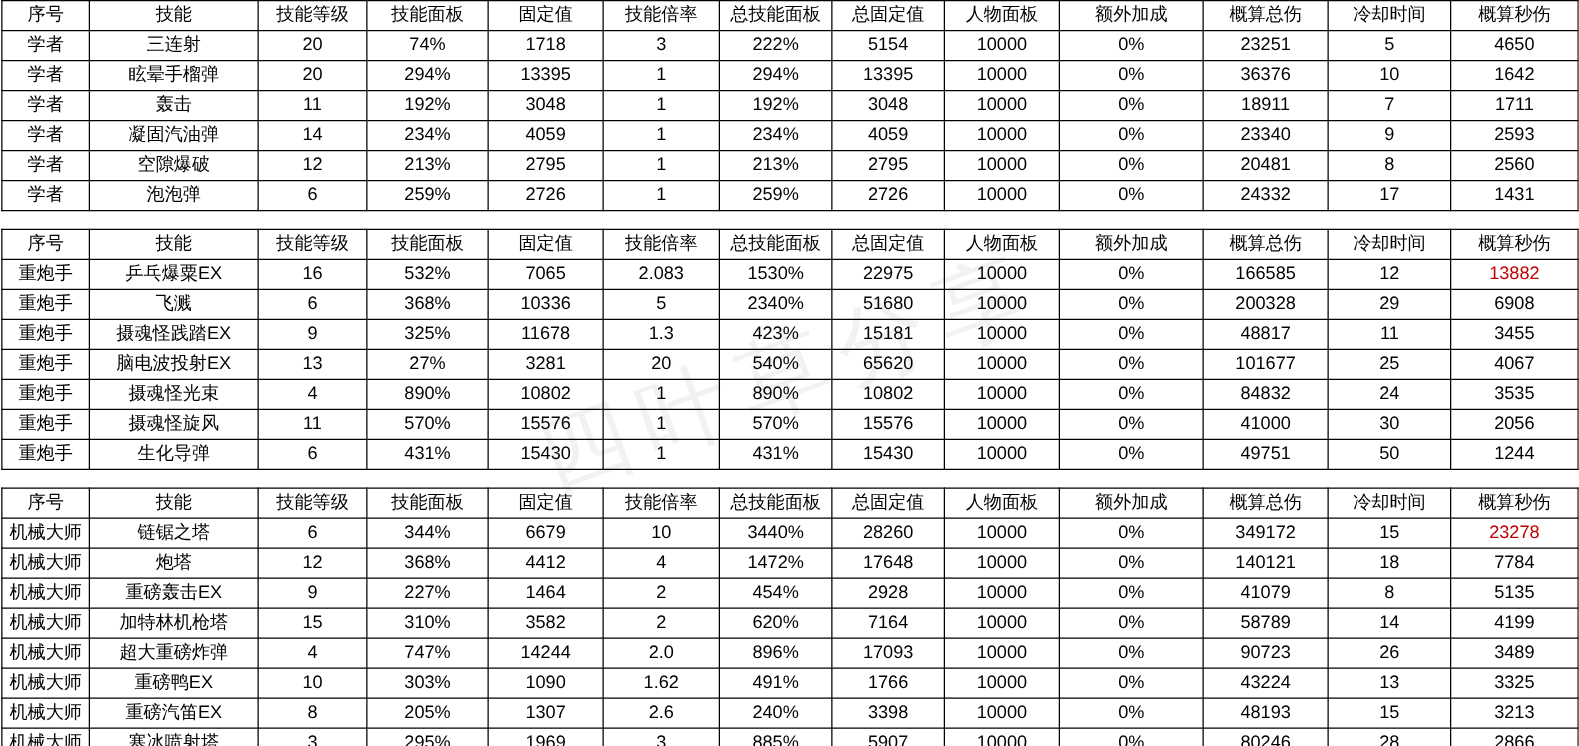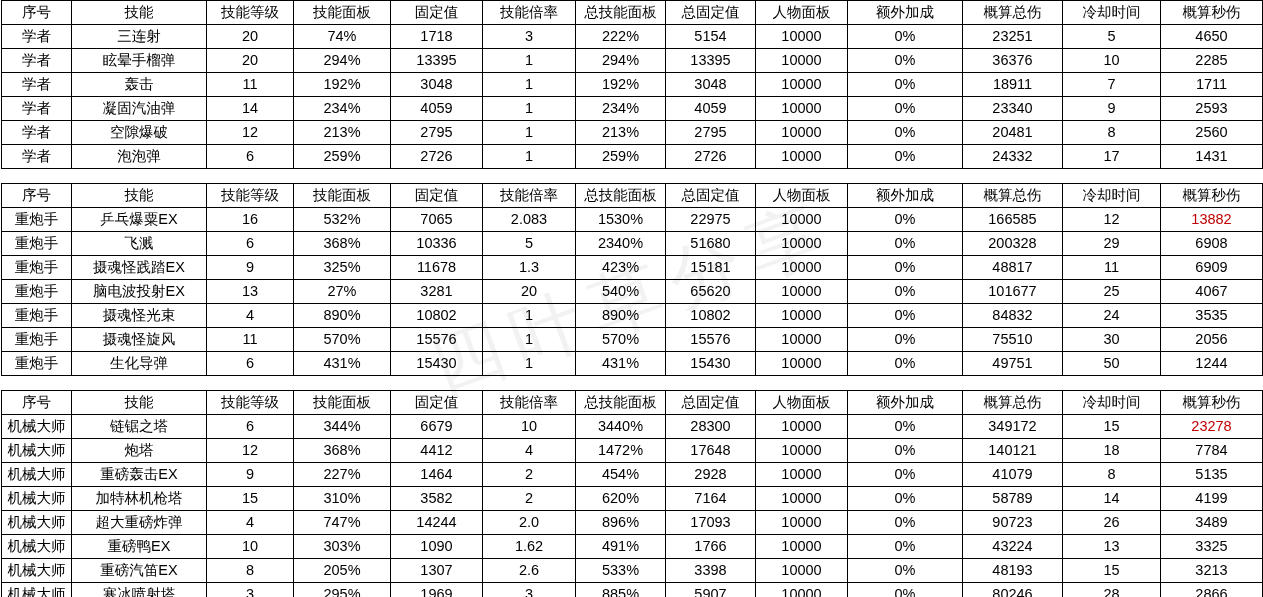--- a/index.html
+++ b/index.html
@@ -144,21 +144,21 @@
             <td>20</td>
             <td>294%</td>
             <td>13395</td>
             <td>1</td>
             <td>294%</td>
             <td>13395</td>
             <td>10000</td>
             <td>0%</td>
             <td>36376</td>
             <td>10</td>
-            <td>2285</td>
+            <td>1642</td>
           </tr>
           <tr>
             <td>学者</td>
             <td>轰击</td>
             <td>11</td>
             <td>192%</td>
             <td>3048</td>
             <td>1</td>
             <td>192%</td>
             <td>3048</td>
@@ -284,21 +284,21 @@
             <td>9</td>
             <td>325%</td>
             <td>11678</td>
             <td>1.3</td>
             <td>423%</td>
             <td>15181</td>
             <td>10000</td>
             <td>0%</td>
             <td>48817</td>
             <td>11</td>
-            <td>6909</td>
+            <td>3455</td>
           </tr>
           <tr>
             <td>重炮手</td>
             <td>脑电波投射EX</td>
             <td>13</td>
             <td>27%</td>
             <td>3281</td>
             <td>20</td>
             <td>540%</td>
             <td>65620</td>
@@ -327,21 +327,21 @@
             <td>重炮手</td>
             <td>摄魂怪旋风</td>
             <td>11</td>
             <td>570%</td>
             <td>15576</td>
             <td>1</td>
             <td>570%</td>
             <td>15576</td>
             <td>10000</td>
             <td>0%</td>
-            <td>75510</td>
+            <td>41000</td>
             <td>30</td>
             <td>2056</td>
           </tr>
           <tr>
             <td>重炮手</td>
             <td>生化导弹</td>
             <td>6</td>
             <td>431%</td>
             <td>15430</td>
             <td>1</td>
@@ -389,21 +389,21 @@
             <td>概算秒伤</td>
           </tr>
           <tr>
             <td>机械大师</td>
             <td>链锯之塔</td>
             <td>6</td>
             <td>344%</td>
             <td>6679</td>
             <td>10</td>
             <td>3440%</td>
-            <td>28300</td>
+            <td>28260</td>
             <td>10000</td>
             <td>0%</td>
             <td>349172</td>
             <td>15</td>
             <td class="hi">23278</td>
           </tr>
           <tr>
             <td>机械大师</td>
             <td>炮塔</td>
             <td>12</td>
@@ -478,21 +478,21 @@
             <td>13</td>
             <td>3325</td>
           </tr>
           <tr>
             <td>机械大师</td>
             <td>重磅汽笛EX</td>
             <td>8</td>
             <td>205%</td>
             <td>1307</td>
             <td>2.6</td>
-            <td>533%</td>
+            <td>240%</td>
             <td>3398</td>
             <td>10000</td>
             <td>0%</td>
             <td>48193</td>
             <td>15</td>
             <td>3213</td>
           </tr>
           <tr>
             <td>机械大师</td>
             <td>寒冰喷射塔</td>

